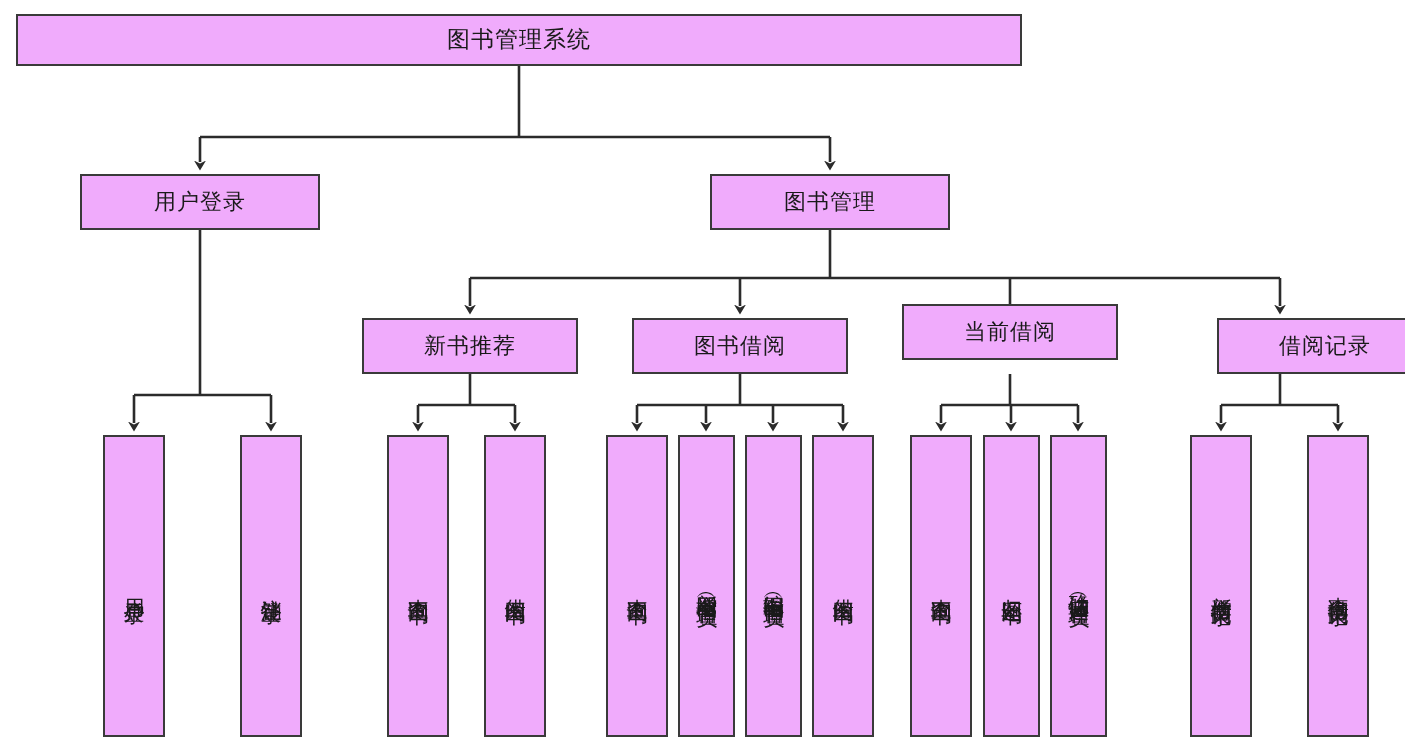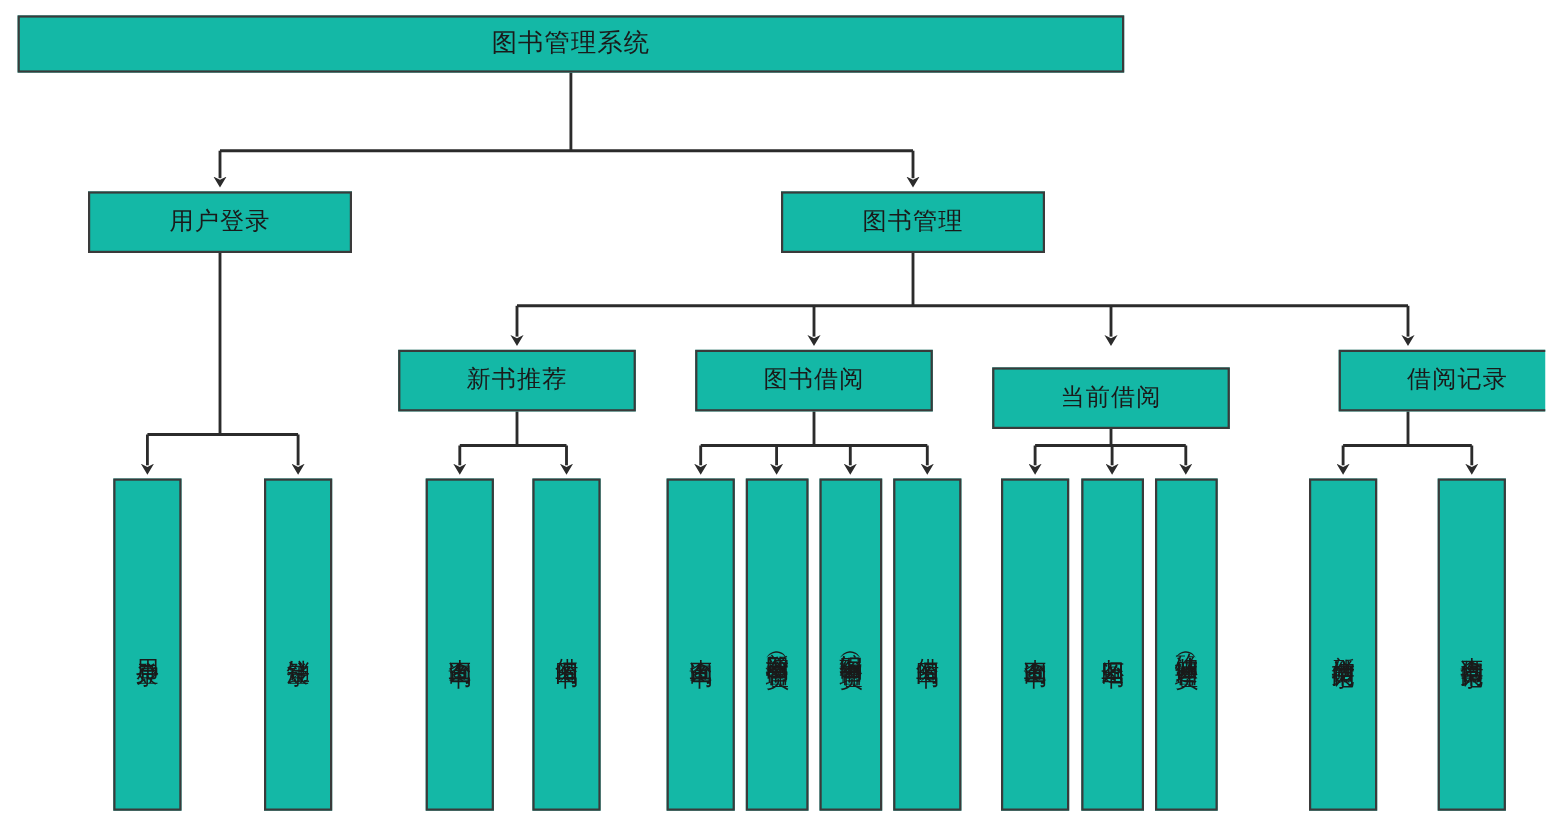--- a/index.html
+++ b/index.html
@@ -23,21 +23,21 @@
     position: absolute;
     left: 0;
     top: 0;
     width: 1405px;
     height: 747px;
     pointer-events: none;
   }
   .node {
     position: absolute;
     box-sizing: border-box;
-    background: #14b8a6;
+    background: #f0abfc;
     border: 2px solid #3a3a3a;
     display: flex;
     align-items: center;
     justify-content: center;
     color: #1a1a1a;
     z-index: 2;
   }
   .node.horiz {
     font-size: 22px;
     line-height: 1.1;
@@ -121,21 +121,21 @@
       </g>
   </svg>
 
   <div class="node horiz root" style="left: 16px; top: 14px; width: 1006px; height: 52px;">图书管理系统</div>
 
   <div class="node horiz" style="left: 80px; top: 174px; width: 240px; height: 56px;">用户登录</div>
   <div class="node horiz" style="left: 362px; top: 318px; width: 216px; height: 56px;">新书推荐</div>
 
   <div class="node horiz" style="left: 710px; top: 174px; width: 240px; height: 56px;">图书管理</div>
   <div class="node horiz" style="left: 632px; top: 318px; width: 216px; height: 56px;">图书借阅</div>
-  <div class="node horiz" style="left: 902px; top: 334px; width: 216px; height: 56px;">当前借阅</div>
+  <div class="node horiz" style="left: 902px; top: 304px; width: 216px; height: 56px;">当前借阅</div>
   <div class="node horiz" style="left: 1172px; top: 318px; width: 216px; height: 56px; margin-left: 45px;">借阅记录</div>
 
   <div class="node vert" style="left: 103px; top: 435px; width: 62px; height: 302px;">
     <span class="vlabel">用户登录</span>
   </div>
   <div class="node vert" style="left: 240px; top: 435px; width: 62px; height: 302px;">
     <span class="vlabel">注销登录</span>
   </div>
   <div class="node vert" style="left: 387px; top: 435px; width: 62px; height: 302px;">
     <span class="vlabel">查询图书</span>

